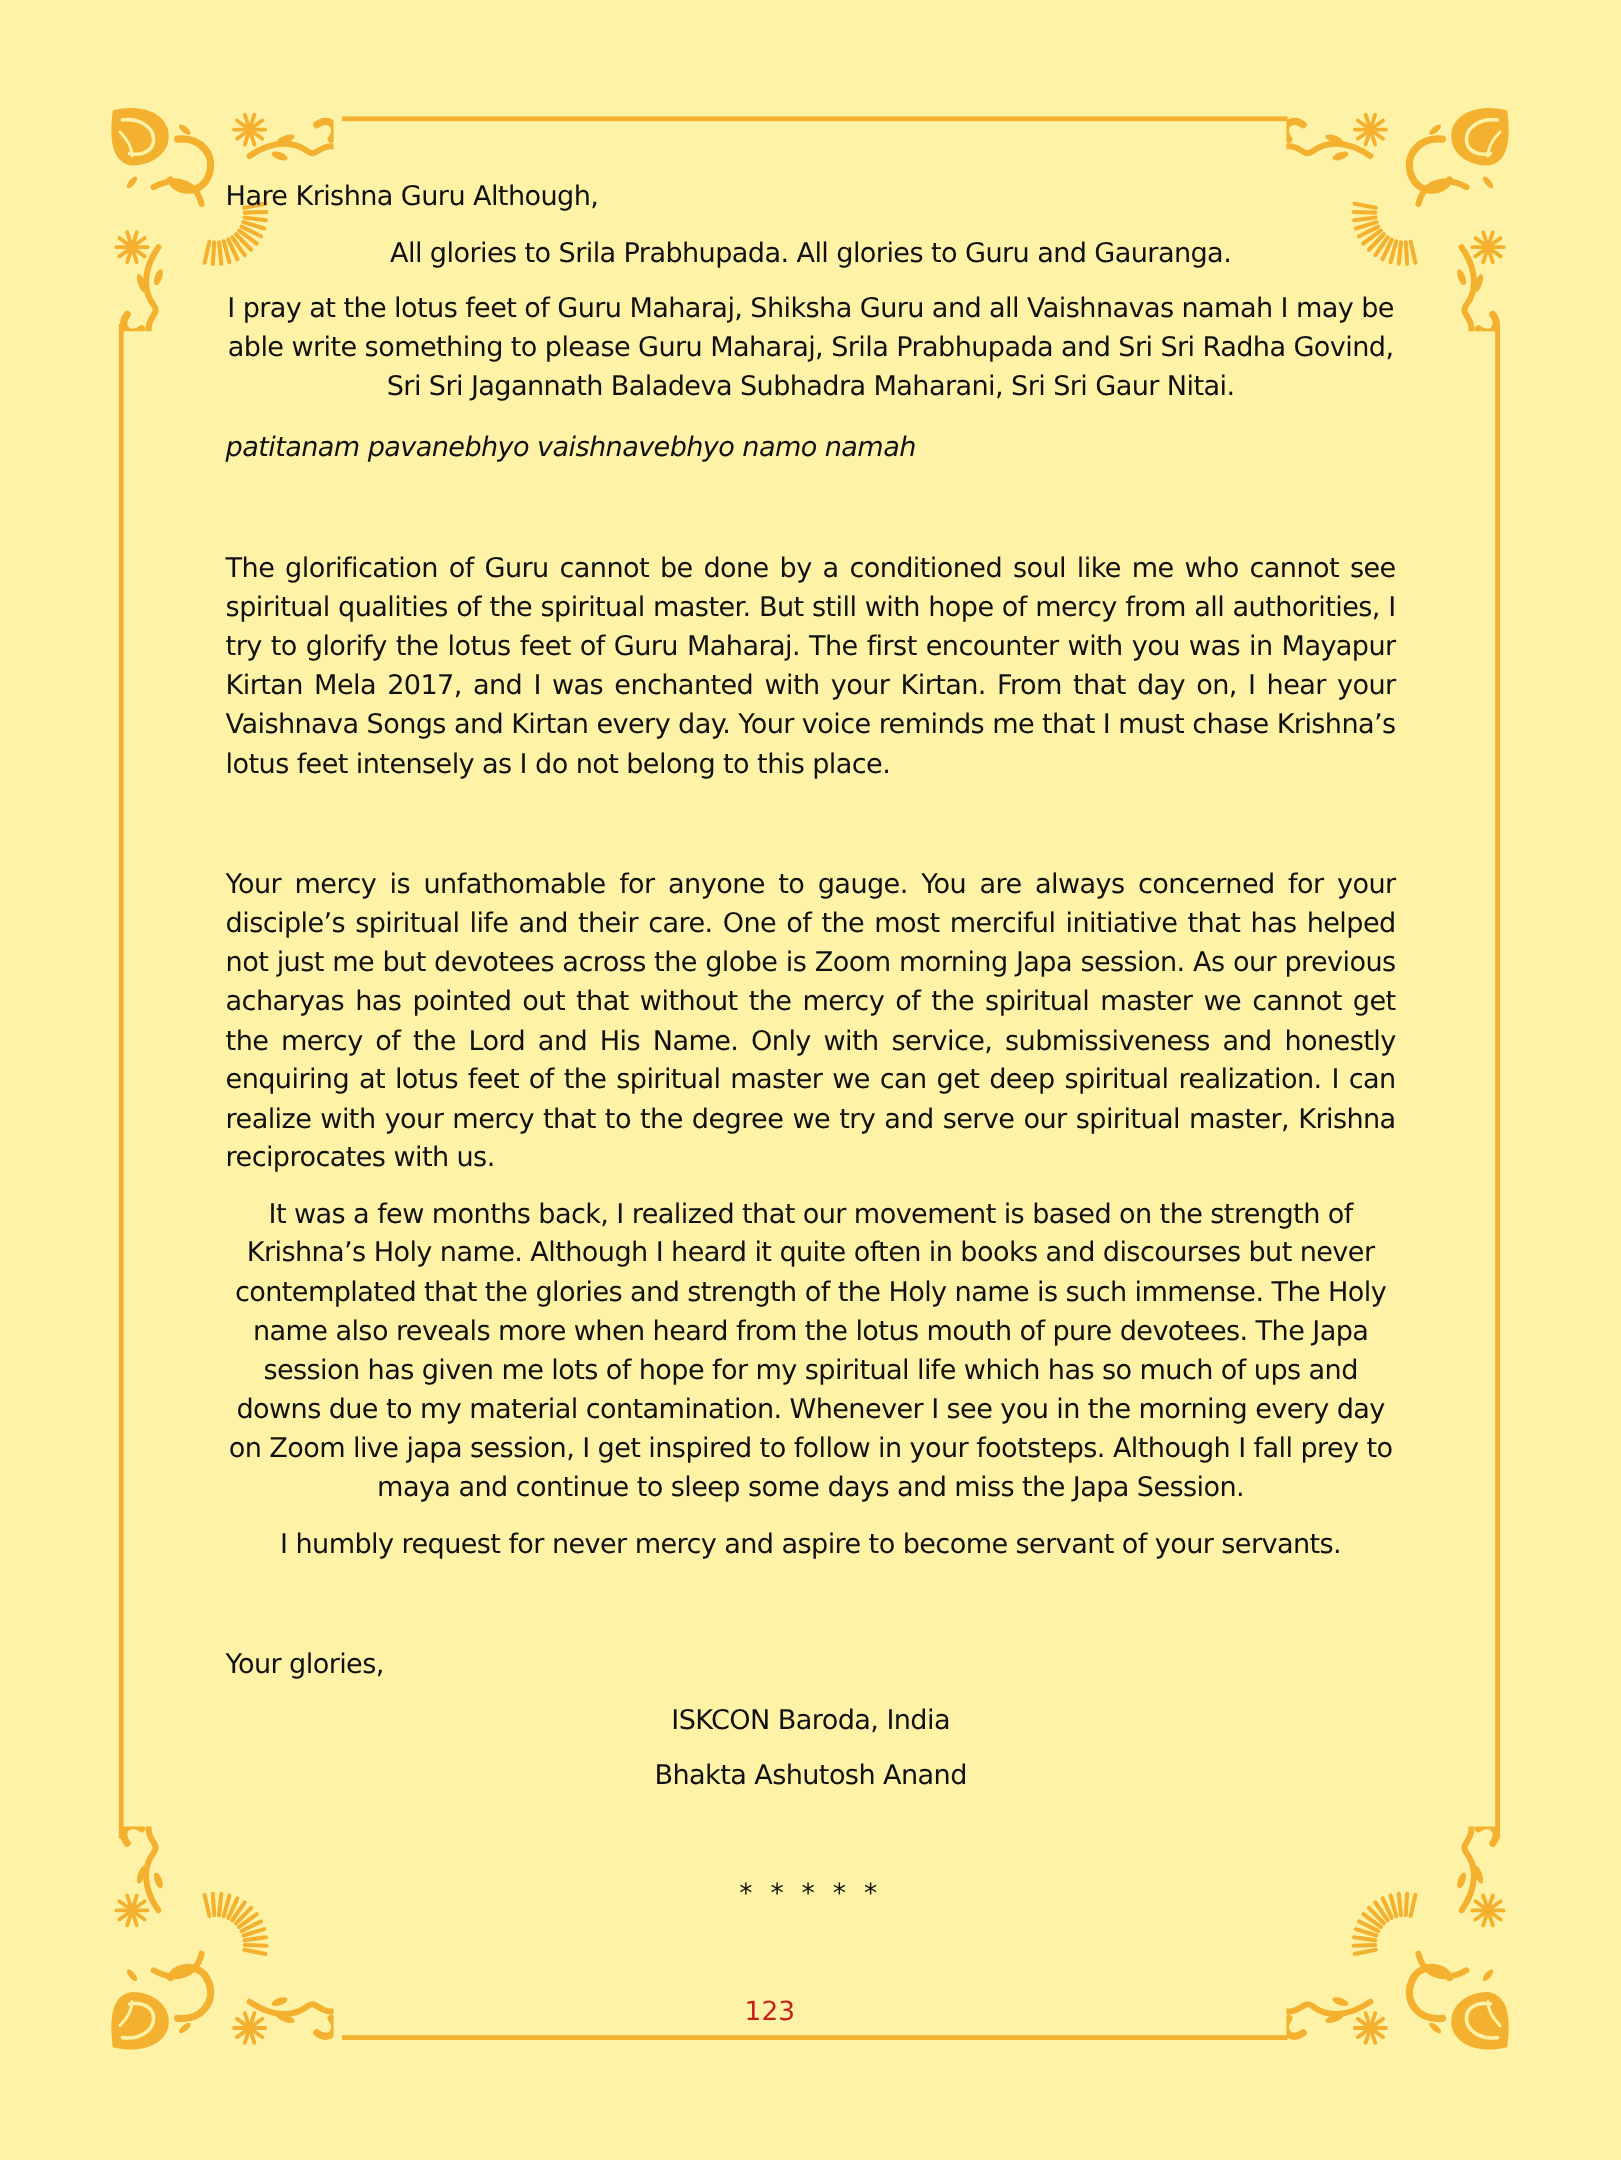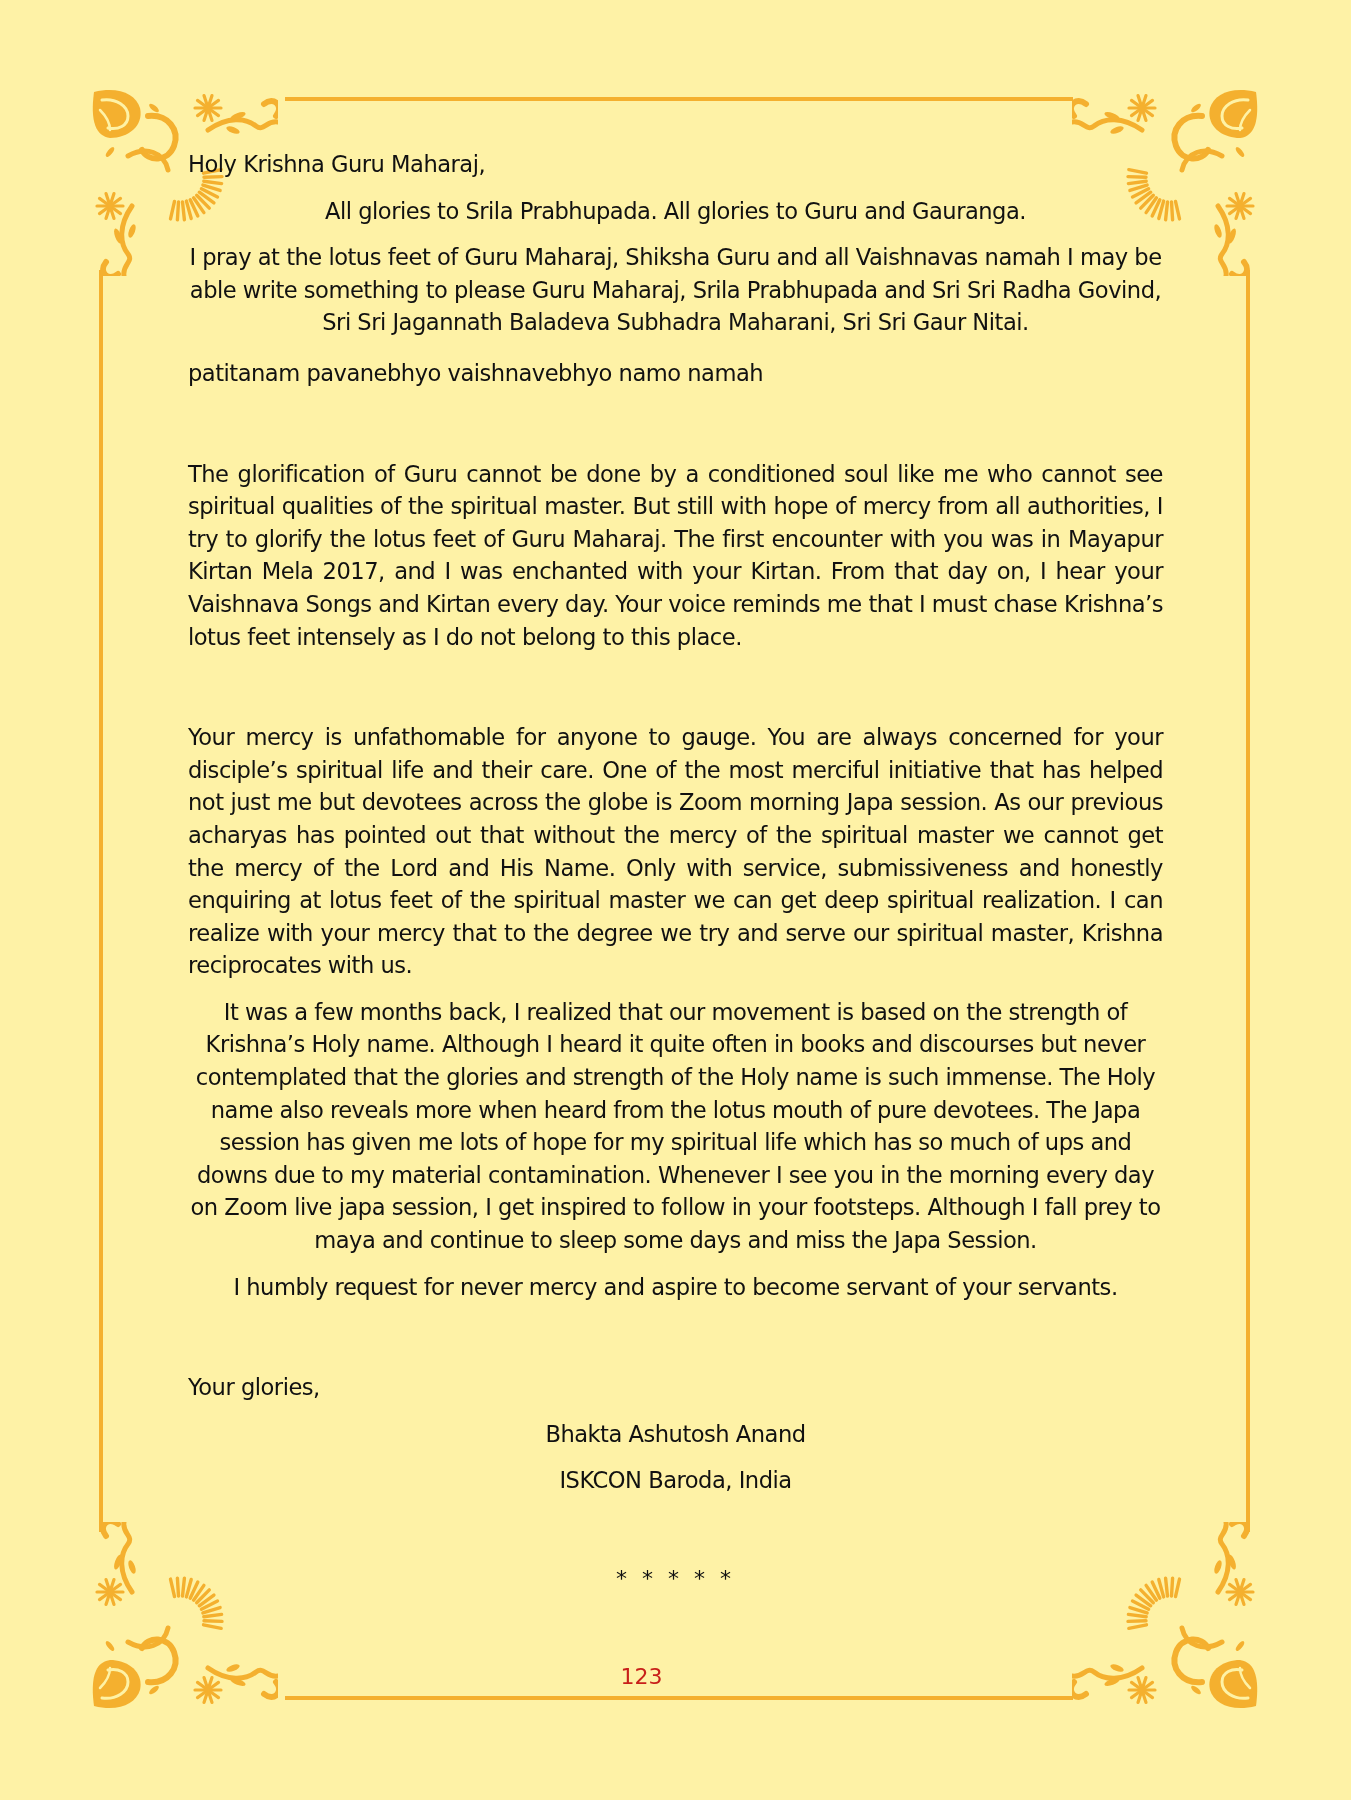--- a/index.html
+++ b/index.html
@@ -25,21 +25,21 @@
   .c-bl { left: 88px; top: 1522px; transform: scaleY(-1); }
   .c-br { left: 1072px; top: 1522px; transform: scale(-1,-1); }
 
   .content {
     position: absolute; left: 188px; top: 148px; width: 975px;
     font-size: 22.6px; line-height: 32.6px; letter-spacing: -0.5px;
   }
   .content p { margin: 0; }
   .justify { text-align: justify; }
   .gap-s { margin-top: 14px !important; text-align: center; }
-  .gap-m { margin-top: 18px !important; }
+  .gap-m { margin-top: 18px !important; font-style: italic; }
   .gap-l { margin-top: 68px !important; }
 
   .stars {
     position: absolute; left: 0; width: 1351px; top: 1566px;
     text-align: center; font-size: 22px; letter-spacing: 4px; color: #111;
   }
   .pagenum {
     position: absolute; left: 0; width: 1283px; top: 1664px;
     text-align: center; font-size: 22px; color: #C8201A;
   }
@@ -297,30 +297,30 @@
       <ellipse cx="145" cy="44" rx="7" ry="3" transform="rotate(20 145 44)"></ellipse>
       <ellipse cx="30" cy="150" rx="3" ry="8" transform="rotate(-20 30 150)"></ellipse>
       <ellipse cx="44" cy="145" rx="3" ry="7" transform="rotate(20 44 145)"></ellipse>
       <ellipse cx="66" cy="22" rx="6" ry="2.5" transform="rotate(40 66 22)"></ellipse>
       <ellipse cx="22" cy="66" rx="2.5" ry="6" transform="rotate(40 22 66)"></ellipse>
     </g>
       </svg>
   </div>
 
   <div class="content">
-    <p>Holy Krishna Guru Maharaj,</p>
+    <p>Hare Krishna Guru Although,</p>
     <p class="gap-s">All glories to Srila Prabhupada. All glories to Guru and Gauranga.</p>
     <p class="gap-s">I pray at the lotus feet of Guru Maharaj, Shiksha Guru and all Vaishnavas namah I may be able write something to please Guru Maharaj, Srila Prabhupada and Sri Sri Radha Govind, Sri Sri Jagannath Baladeva Subhadra Maharani, Sri Sri Gaur Nitai.</p>
     <p class="gap-m">patitanam pavanebhyo vaishnavebhyo namo namah</p>
 
     <p class="justify gap-l">The glorification of Guru cannot be done by a conditioned soul like me who cannot see spiritual qualities of the spiritual master. But still with hope of mercy from all authorities, I try to glorify the lotus feet of Guru Maharaj. The first encounter with you was in Mayapur Kirtan Mela 2017, and I was enchanted with your Kirtan. From that day on, I hear your Vaishnava Songs and Kirtan every day. Your voice reminds me that I must chase Krishna’s lotus feet intensely as I do not belong to this place.</p>
     <p class="justify gap-l">Your mercy is unfathomable for anyone to gauge. You are always concerned for your disciple’s spiritual life and their care. One of the most merciful initiative that has helped not just me but devotees across the globe is Zoom morning Japa session. As our previous acharyas has pointed out that without the mercy of the spiritual master we cannot get the mercy of the Lord and His Name. Only with service, submissiveness and honestly enquiring at lotus feet of the spiritual master we can get deep spiritual realization. I can realize with your mercy that to the degree we try and serve our spiritual master, Krishna reciprocates with us.</p>
     <p class="justify gap-s">It was a few months back, I realized that our movement is based on the strength of Krishna’s Holy name. Although I heard it quite often in books and discourses but never contemplated that the glories and strength of the Holy name is such immense. The Holy name also reveals more when heard from the lotus mouth of pure devotees. The Japa session has given me lots of hope for my spiritual life which has so much of ups and downs due to my material contamination. Whenever I see you in the morning every day on Zoom live japa session, I get inspired to follow in your footsteps. Although I fall prey to maya and continue to sleep some days and miss the Japa Session.</p>
     <p class="gap-s">I humbly request for never mercy and aspire to become servant of your servants.</p>
 
     <p class="gap-l">Your glories,</p>
+    <p class="gap-s">ISKCON Baroda, India</p>
     <p class="gap-s">Bhakta Ashutosh Anand</p>
-    <p class="gap-s">ISKCON Baroda, India</p>
   </div>
 
   <div class="stars">* * * * *</div>
   <div class="pagenum">123</div>
 </div>
 
 </body></html>

